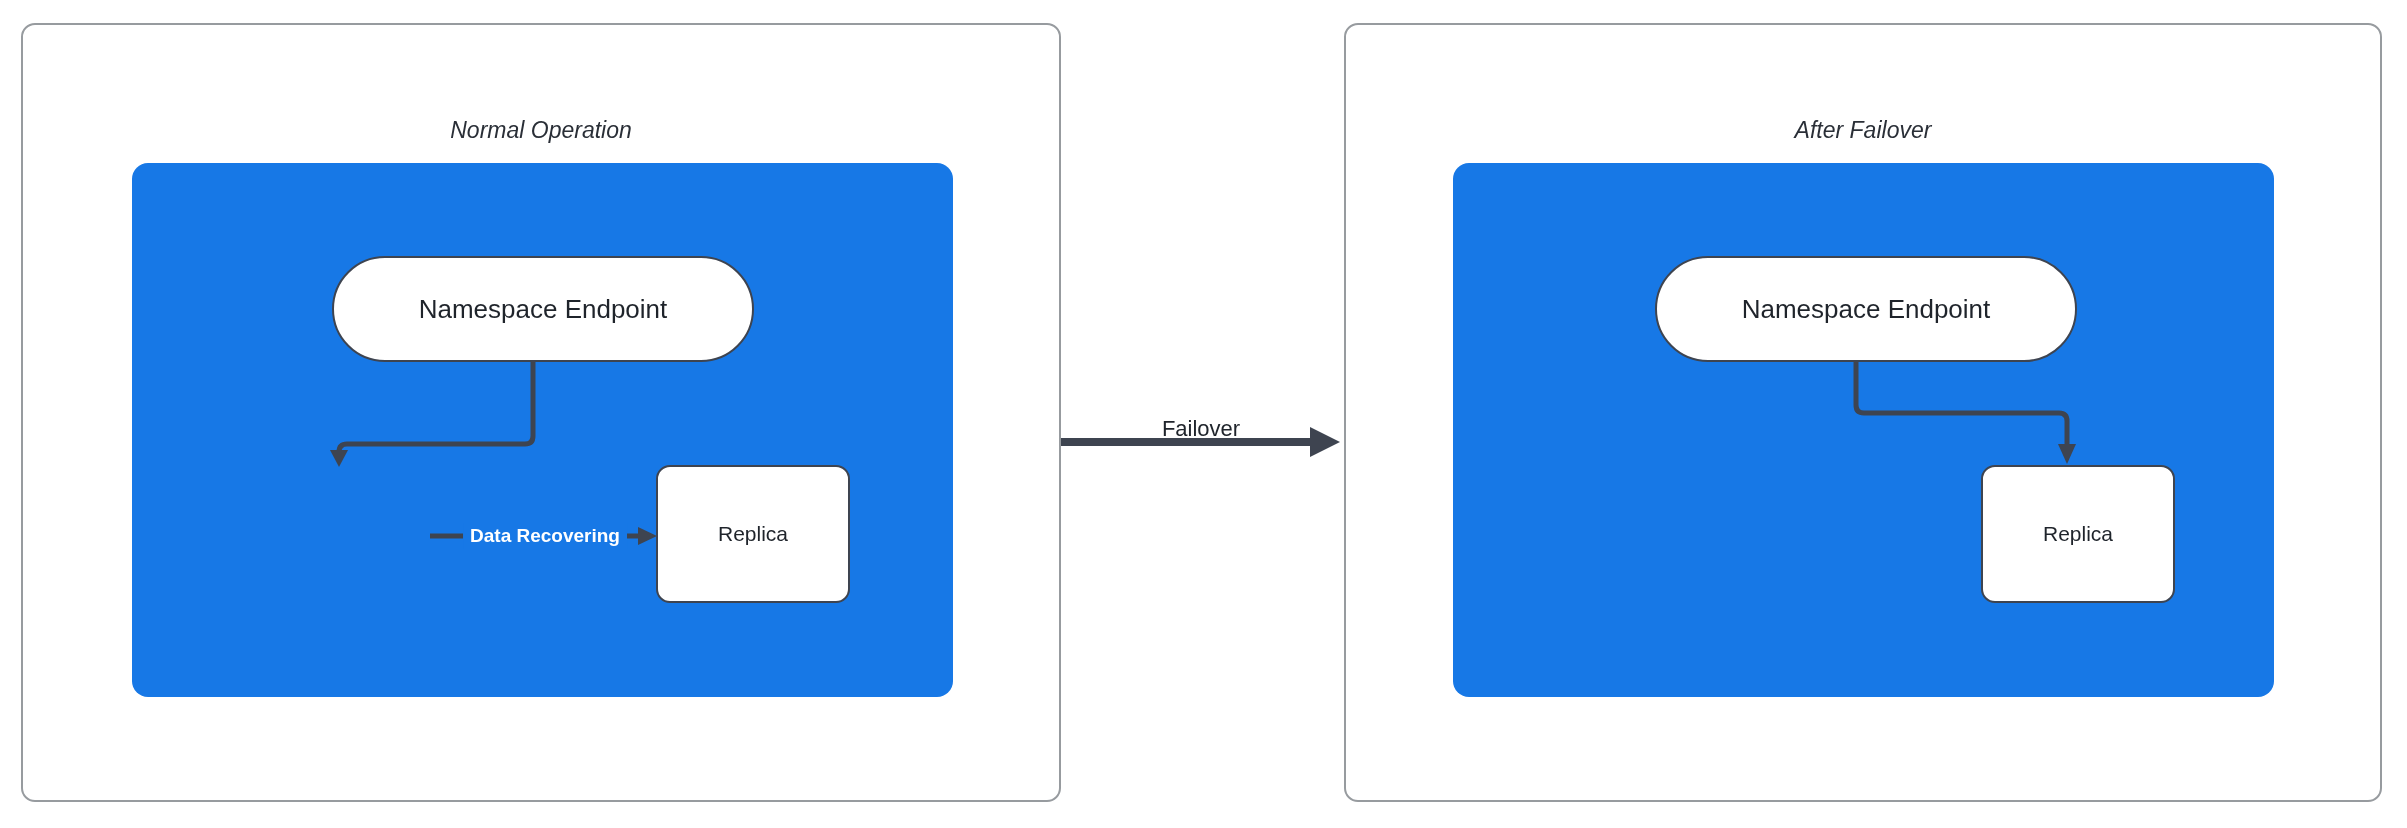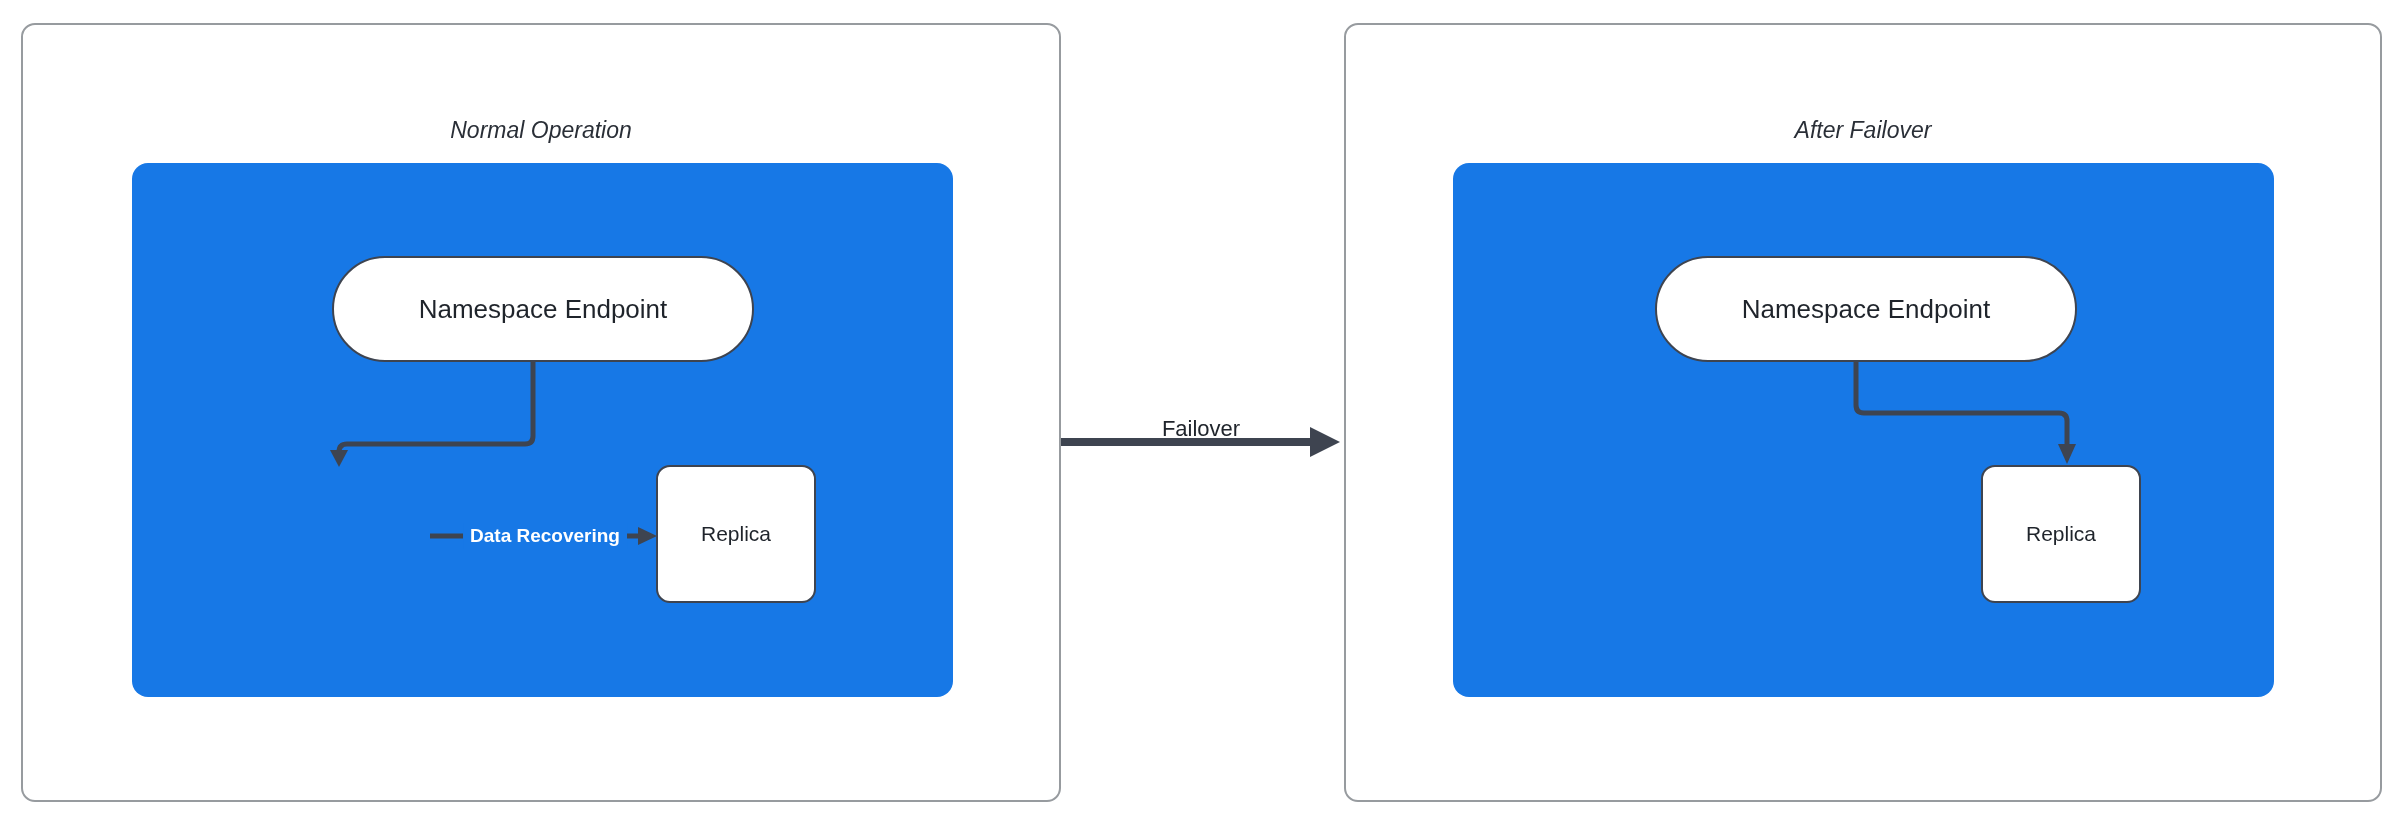--- a/index.html
+++ b/index.html
@@ -46,21 +46,21 @@
     position:absolute;z-index:3;display:flex;align-items:center;justify-content:center;
     text-align:center;background:var(--white);
     border:2.5px solid var(--stroke);color:var(--text-dark);
   }
   .pill{
     width:422px;height:106px;border-radius:60px;font-size:26px;
   }
   .pill.left{left:332px;top:256px;}
   .pill.right{left:1655px;top:256px;}
   .box{
-    width:160px;height:138px;border-radius:14px;font-size:21px;line-height:1.35;
+    width:194px;height:138px;border-radius:14px;font-size:21px;line-height:1.35;
     padding:0 14px;
   }
   #primary-box{left:240px;top:465px;width:190px;}
   #replica-left-box{left:656px;top:465px;}
   #recovering-box{
     left:1560px;top:465px;width:196px;
     background:var(--muted-bg);color:var(--muted-text);font-style:italic;
   }
   #replica-right-box{left:1981px;top:465px;}
 

